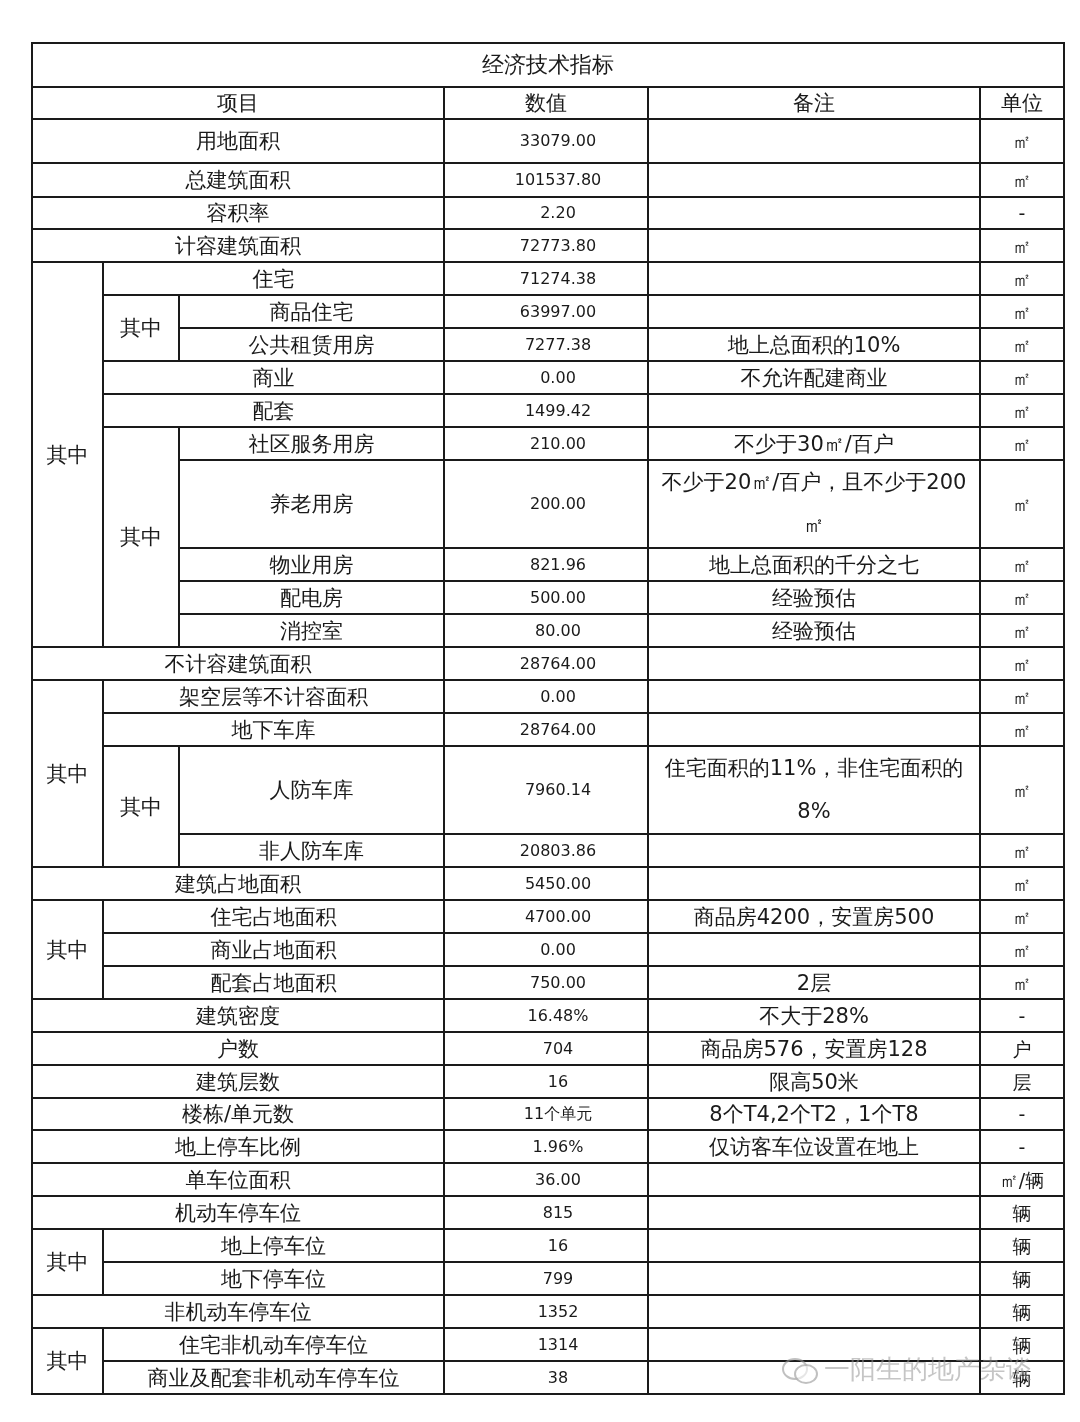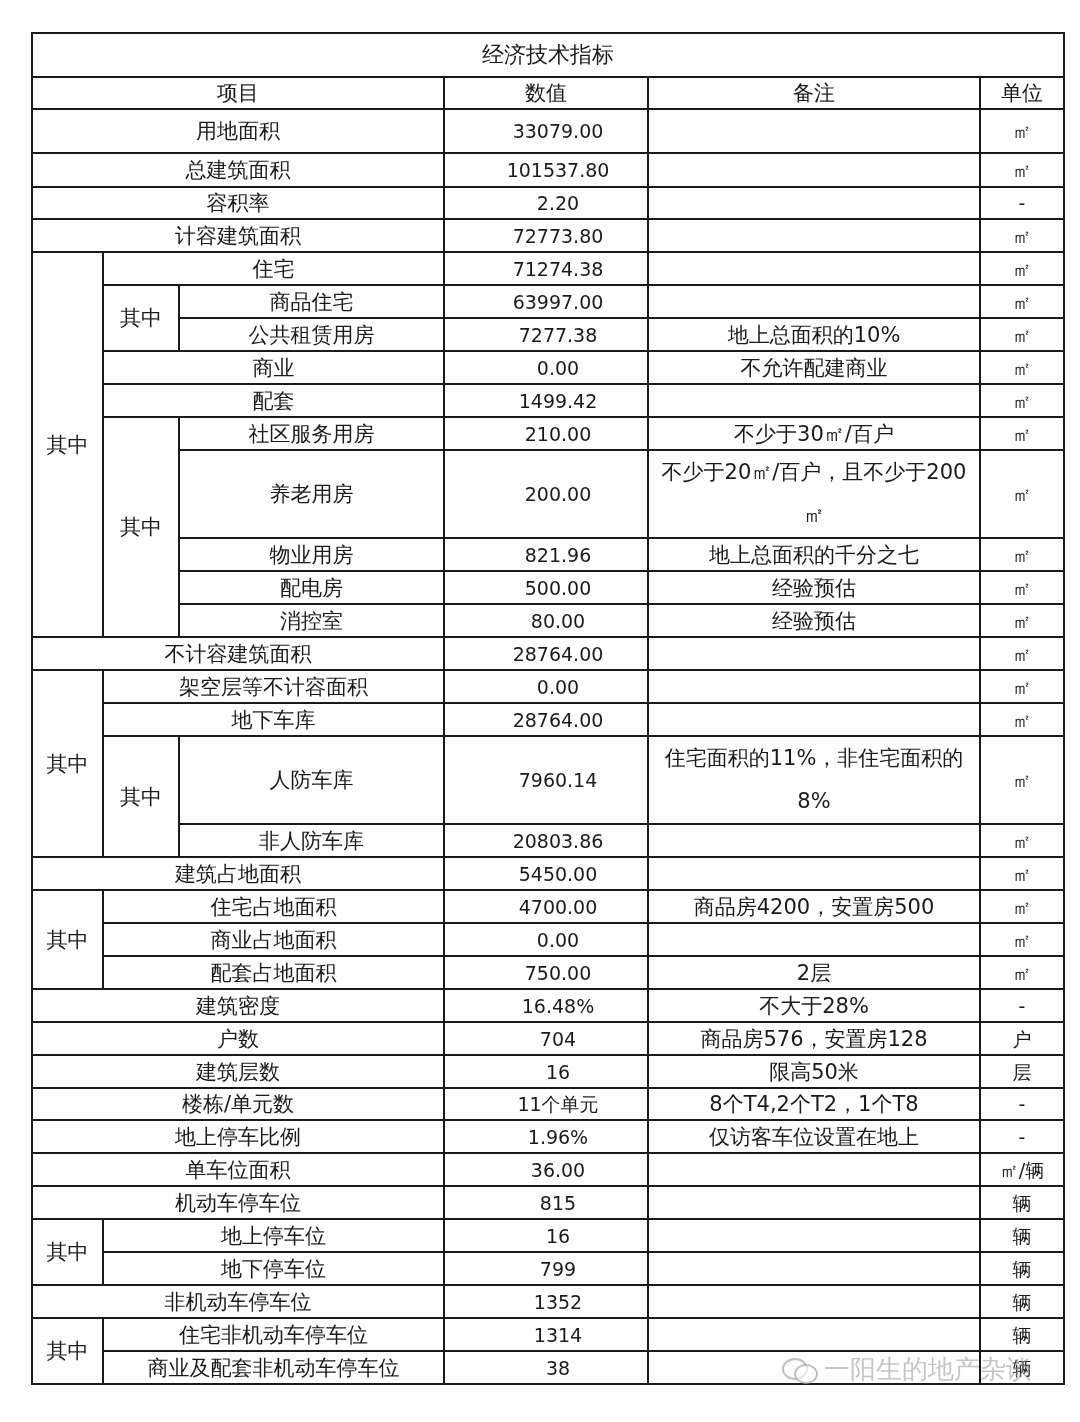--- a/index.html
+++ b/index.html
@@ -1,25 +1,25 @@
 <!DOCTYPE html>
 <html><head>
 <meta charset="utf-8">
 <style>
   html, body { margin: 0; padding: 0; background: #ffffff; }
   body { width: 1080px; height: 1422px; position: relative; overflow: hidden;
          font-family: "DejaVu Sans", "Liberation Sans", sans-serif; color: #1a1a1a; }
-  #tbl { position: absolute; left: 31px; top: 32px; width: 1032px;
+  #tbl { position: absolute; left: 31px; top: 42px; width: 1032px;
          border-collapse: collapse; table-layout: fixed; }
   #tbl td { border: 2px solid #1a1a1a; text-align: center; vertical-align: middle;
             font-size: 21px; padding: 0 4px; line-height: 30px; overflow: hidden; white-space: nowrap; }
   #tbl td.wrap { white-space: normal; line-height: 43px; }
   #tbl td.title { height: 42px; font-size: 22px; }
   #tbl td.unit { font-size: 19px; }
-  #tbl td.num { font-size: 19px; padding-left: 28px; }
+  #tbl td.num { font-size: 16px; padding-left: 28px; }
   .watermark { position: absolute; left: 782px; top: 1352px; font-size: 26px;
                color: rgba(150,150,150,0.55); white-space: nowrap; display: flex; align-items: center; gap: 6px;
                pointer-events: none; }
   .wm-icon { width: 36px; height: 28px; position: relative; display: inline-block; }
   .wm-icon .b1 { position: absolute; left: 0; top: 2px; width: 22px; height: 18px;
                  border: 2px solid rgba(150,150,150,0.6); border-radius: 50%; }
   .wm-icon .b2 { position: absolute; left: 12px; top: 8px; width: 20px; height: 16px;
                  border: 2px solid rgba(150,150,150,0.6); border-radius: 50%; background: rgba(255,255,255,0.6); }
 </style>
 </head>

